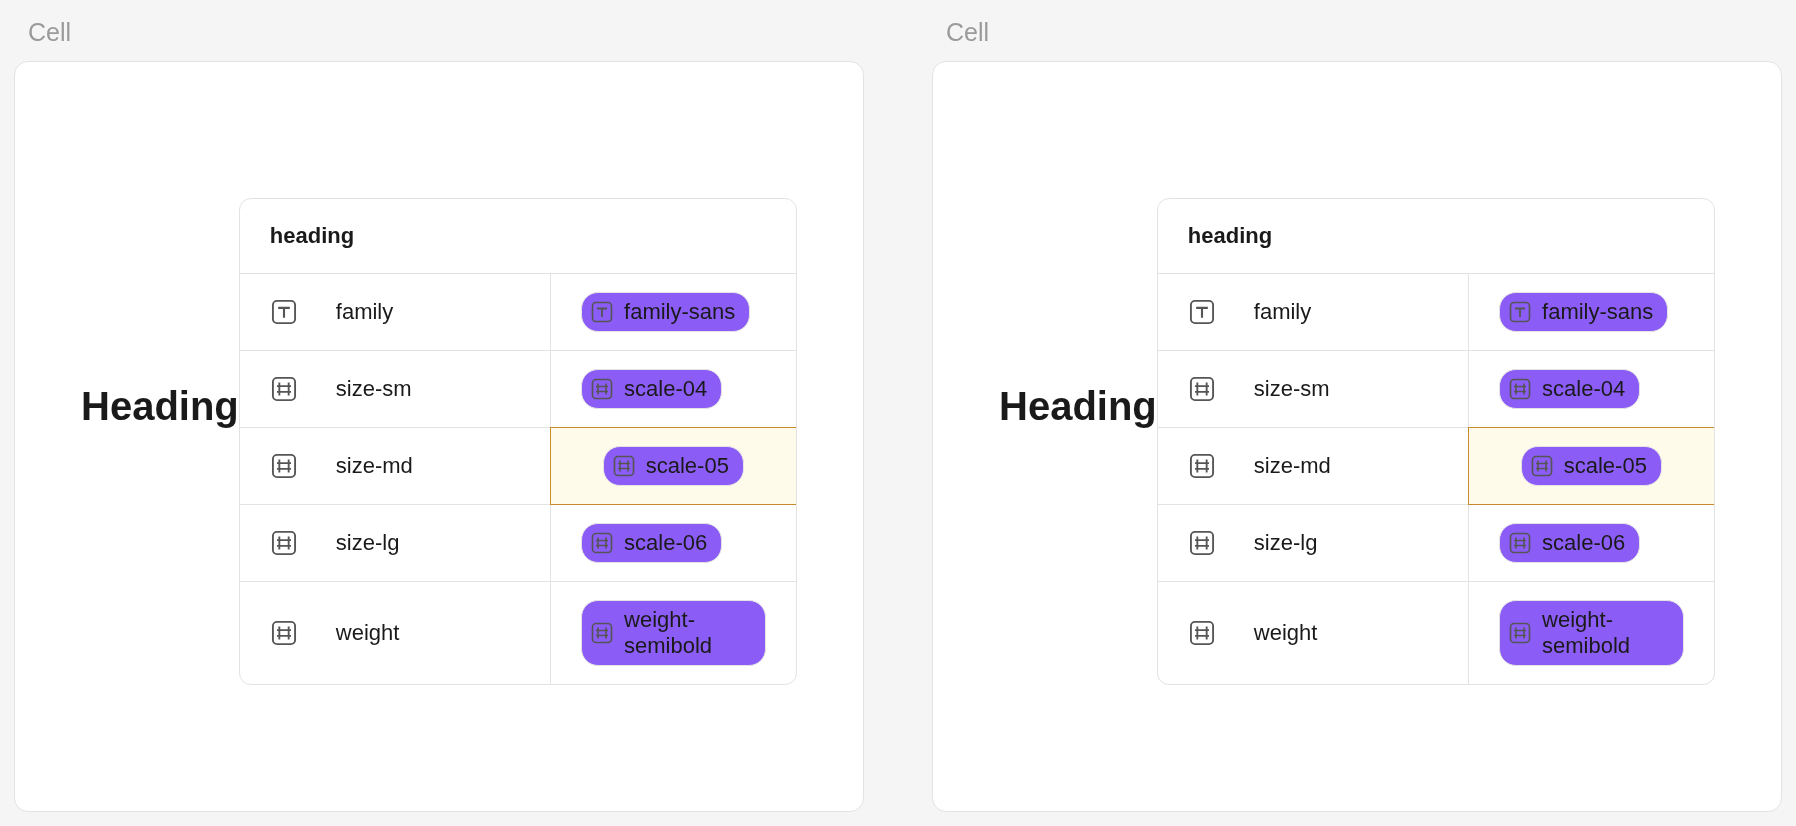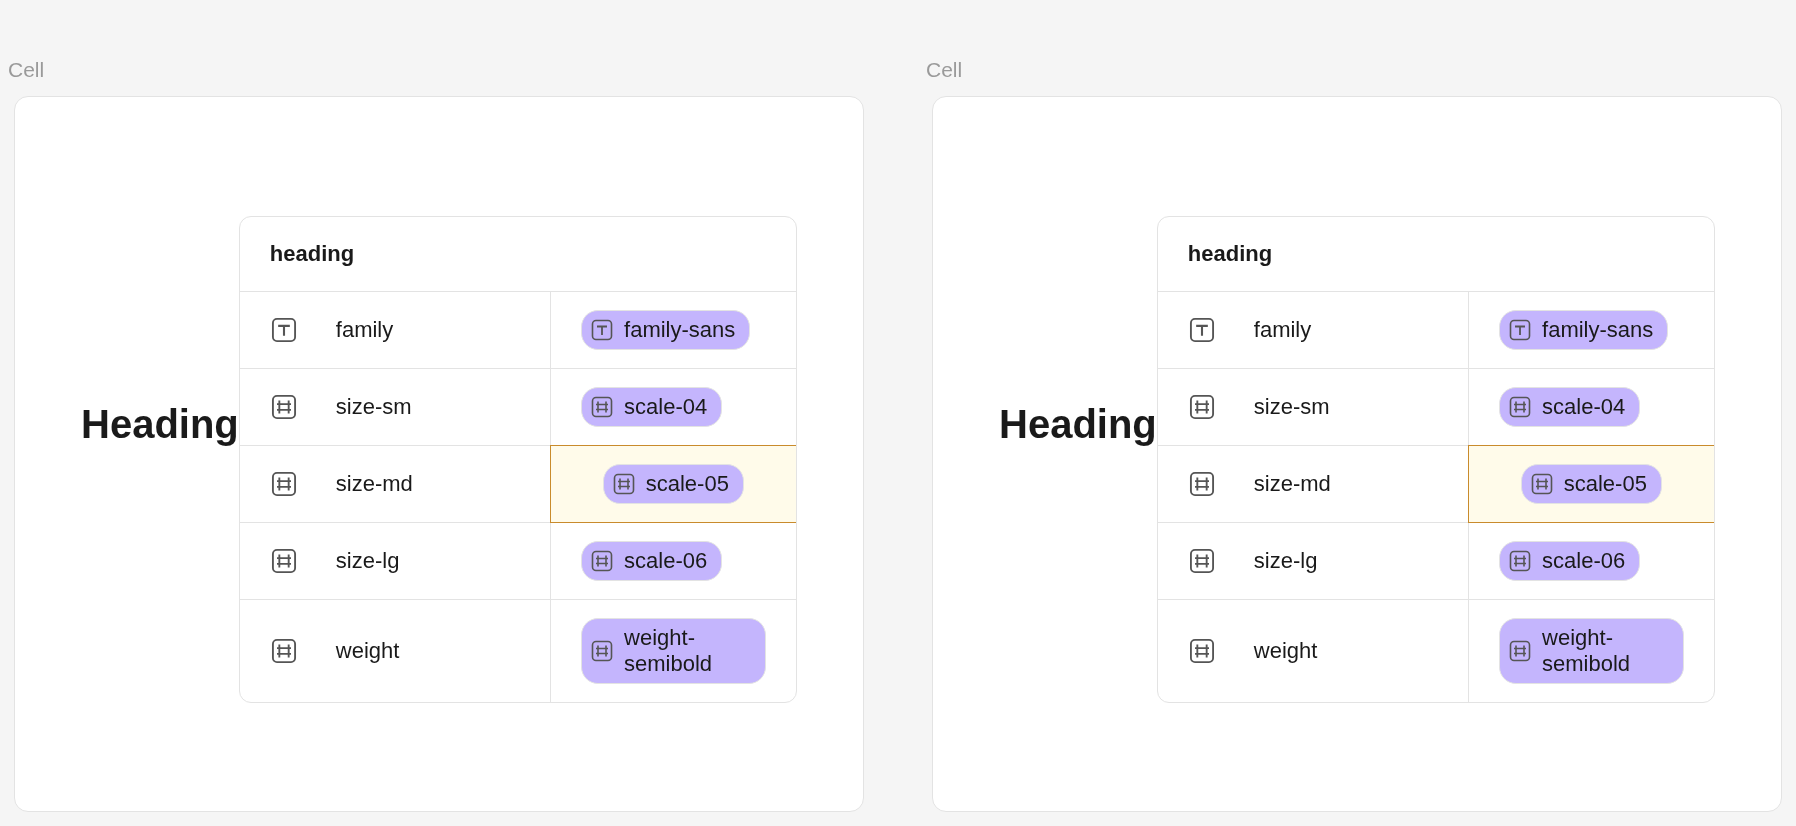--- a/index.html
+++ b/index.html
@@ -12,23 +12,22 @@
     display: flex;
     gap: 40px;
   }
   .cell-column {
     flex: 1;
     display: flex;
     flex-direction: column;
   }
   .cell-label {
     color: #9a9a9a;
-    font-size: 21px;
-    padding: 18px 14px 14px 8px;
-    margin-top: 40px;
+    font-size: 25px;
+    padding: 18px 14px 14px 28px;
   }
   .card {
     background: #fff;
     border: 1px solid #e3e3e3;
     border-radius: 14px;
     padding: 56px 66px 46px 66px;
     margin: 0 14px 14px 14px;
     flex: 1;
     display: flex;
     flex-direction: row;
@@ -84,21 +83,21 @@
     font-size: 22px;
     color: #1a1a1a;
   }
   .value-pill {
     display: inline-flex;
     align-items: center;
     gap: 10px;
     border: 1px solid #e3e3e3;
     border-radius: 17px;
     padding: 6px 14px 6px 8px;
-    background: #c4b5fd;
+    background: #8b5cf6;
   }
   .value-label {
     font-size: 22px;
     color: #1a1a1a;
   }
   
   .icon-box {
     width: 28px;
     height: 28px;
     flex-shrink: 0;

